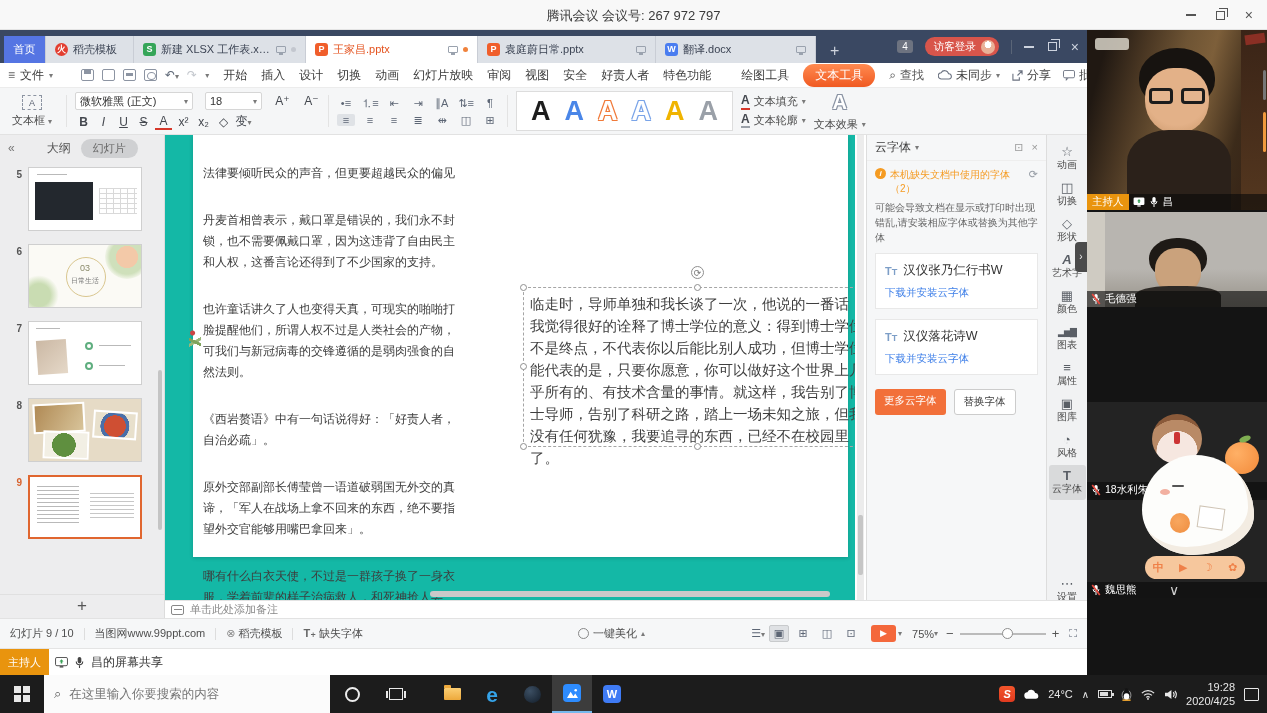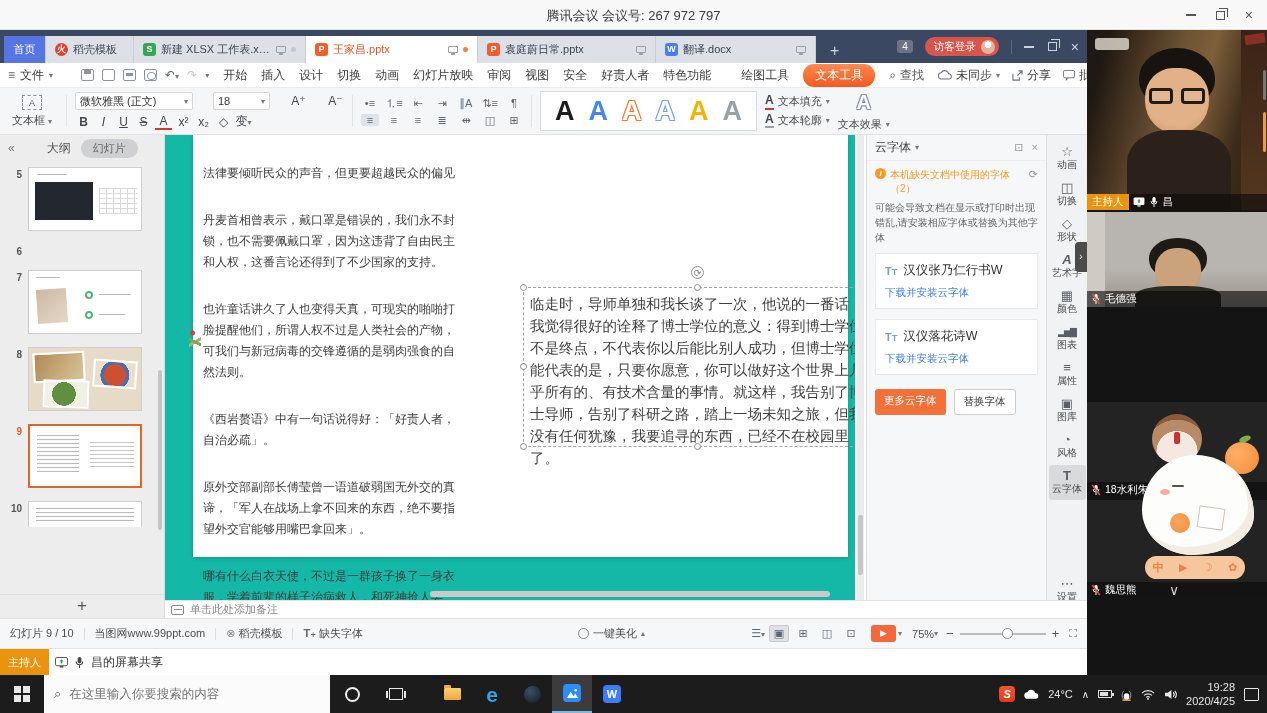--- a/index.html
+++ b/index.html
@@ -301,21 +301,21 @@
       </span>
     </div>
 
     <div class="ribbon">
       <div class="rgroup" style="width:52px">
         <div class="tbx-ic">A</div>
         <div class="rlabel"><span>文本框</span> <span class="caret">▾</span></div>
       </div>
       <div class="rsep"></div>
       <div class="rgroup">
-        <div class="flex" style="gap:20px">
+        <div class="flex" style="gap:12px">
           <div class="fontsel" style="width:118px">
               <span>微软雅黑 (正文)</span>
               <span class="caret">▾</span>
             </div>
           <div class="fontsel" style="width:57px">
               <span>18</span>
               <span class="caret">▾</span>
             </div>
           <span class="fmt">A⁺</span>
           <span class="fmt">A⁻</span>
@@ -395,20 +395,27 @@
           <div class="thumb">
             <div class="abs txtlines" style="left:8px;top:6px;width:30px;height:3px"></div>
             <div class="abs" style="left:6px;top:14px;width:58px;height:38px;background:#23282e"></div>
             <div class="abs" style="left:70px;top:20px;width:38px;height:26px;background:
               repeating-linear-gradient(#d9d9d9 0 1px,transparent 1px 5px),
               repeating-linear-gradient(90deg,#d9d9d9 0 1px,transparent 1px 7px)"></div>
           </div>
         </div>
         <div class="thumbrow">
           <div class="tnum">6</div>
+          <div class="thumb" style="background:#fbfaf5">
+            <div class="abs spot" style="left:-10px;top:30px;width:40px;height:40px;background:radial-gradient(circle,#c9dcb2 0 40%,transparent 70%)"></div>
+            <div class="abs spot" style="right:-8px;top:-10px;width:44px;height:44px;background:radial-gradient(circle,#f3c9a8 0 35%,#cfe0bb 36% 55%,transparent 75%)"></div>
+            <div class="abs" style="left:37px;top:12px;width:40px;height:40px;border:1px solid #d9c68f;border-radius:50%"></div>
+            <div class="abs" style="left:0;right:0;top:18px;text-align:center;font-size:9px;color:#8a8a6a">03</div>
+            <div class="abs" style="left:0;right:0;top:31px;text-align:center;font-size:7px;color:#777">日常生活</div>
+          </div>
         </div>
         <div class="thumbrow">
           <div class="tnum">7</div>
           <div class="thumb">
             <div class="abs txtlines" style="left:7px;top:6px;width:24px;height:3px"></div>
             <div class="abs" style="left:8px;top:18px;width:30px;height:34px;background:linear-gradient(140deg,#cbb8a4,#e5d8c8);transform:rotate(-4deg)"></div>
             <div class="abs" style="left:56px;top:20px;width:8px;height:8px;border:2px solid #5fae7f;border-radius:50%"></div>
             <div class="abs txtlines" style="left:70px;top:23px;width:32px;height:3px"></div>
             <div class="abs" style="left:56px;top:40px;width:8px;height:8px;border:2px solid #5fae7f;border-radius:50%"></div>
             <div class="abs txtlines" style="left:70px;top:43px;width:26px;height:3px"></div>
@@ -420,26 +427,20 @@
             <div class="abs" style="left:4px;top:4px;width:52px;height:30px;background:linear-gradient(120deg,#b08a55,#d8c49a);border:2px solid #fff;transform:rotate(-3deg)"></div>
             <div class="abs" style="right:4px;top:12px;width:44px;height:28px;background:radial-gradient(circle at 50% 55%,#cf4f33 0 45%,#4a6fa8 46% 60%,#e8e0cc 61%);border:2px solid #fff;transform:rotate(4deg)"></div>
             <div class="abs" style="left:14px;top:32px;width:46px;height:28px;background:radial-gradient(circle at 45% 50%,#5f8f3f 0 45%,#f2efe4 46%);border:2px solid #fff;transform:rotate(2deg)"></div>
           </div>
         </div>
         <div class="thumbrow">
           <div class="tnum" style="color:#d8622d">9</div>
           <div class="thumb sel">
             <div class="abs txtlines" style="left:7px;top:9px;width:42px;height:40px"></div>
             <div class="abs txtlines" style="left:60px;top:16px;width:44px;height:26px;opacity:.8"></div>
-          </div>
-        </div>
-        <div class="thumbrow">
-          <div class="tnum">10</div>
-          <div class="thumb" style="height:26px;border-bottom:none">
-            <div class="abs txtlines" style="left:7px;top:6px;width:98px;height:16px"></div>
           </div>
         </div>
       </div>
       <div class="thumb-sb"></div>
       <div class="addslide">+</div>
     </div>
 
     <div class="canvas">
       <div class="slide">
         <div class="deco"></div>

